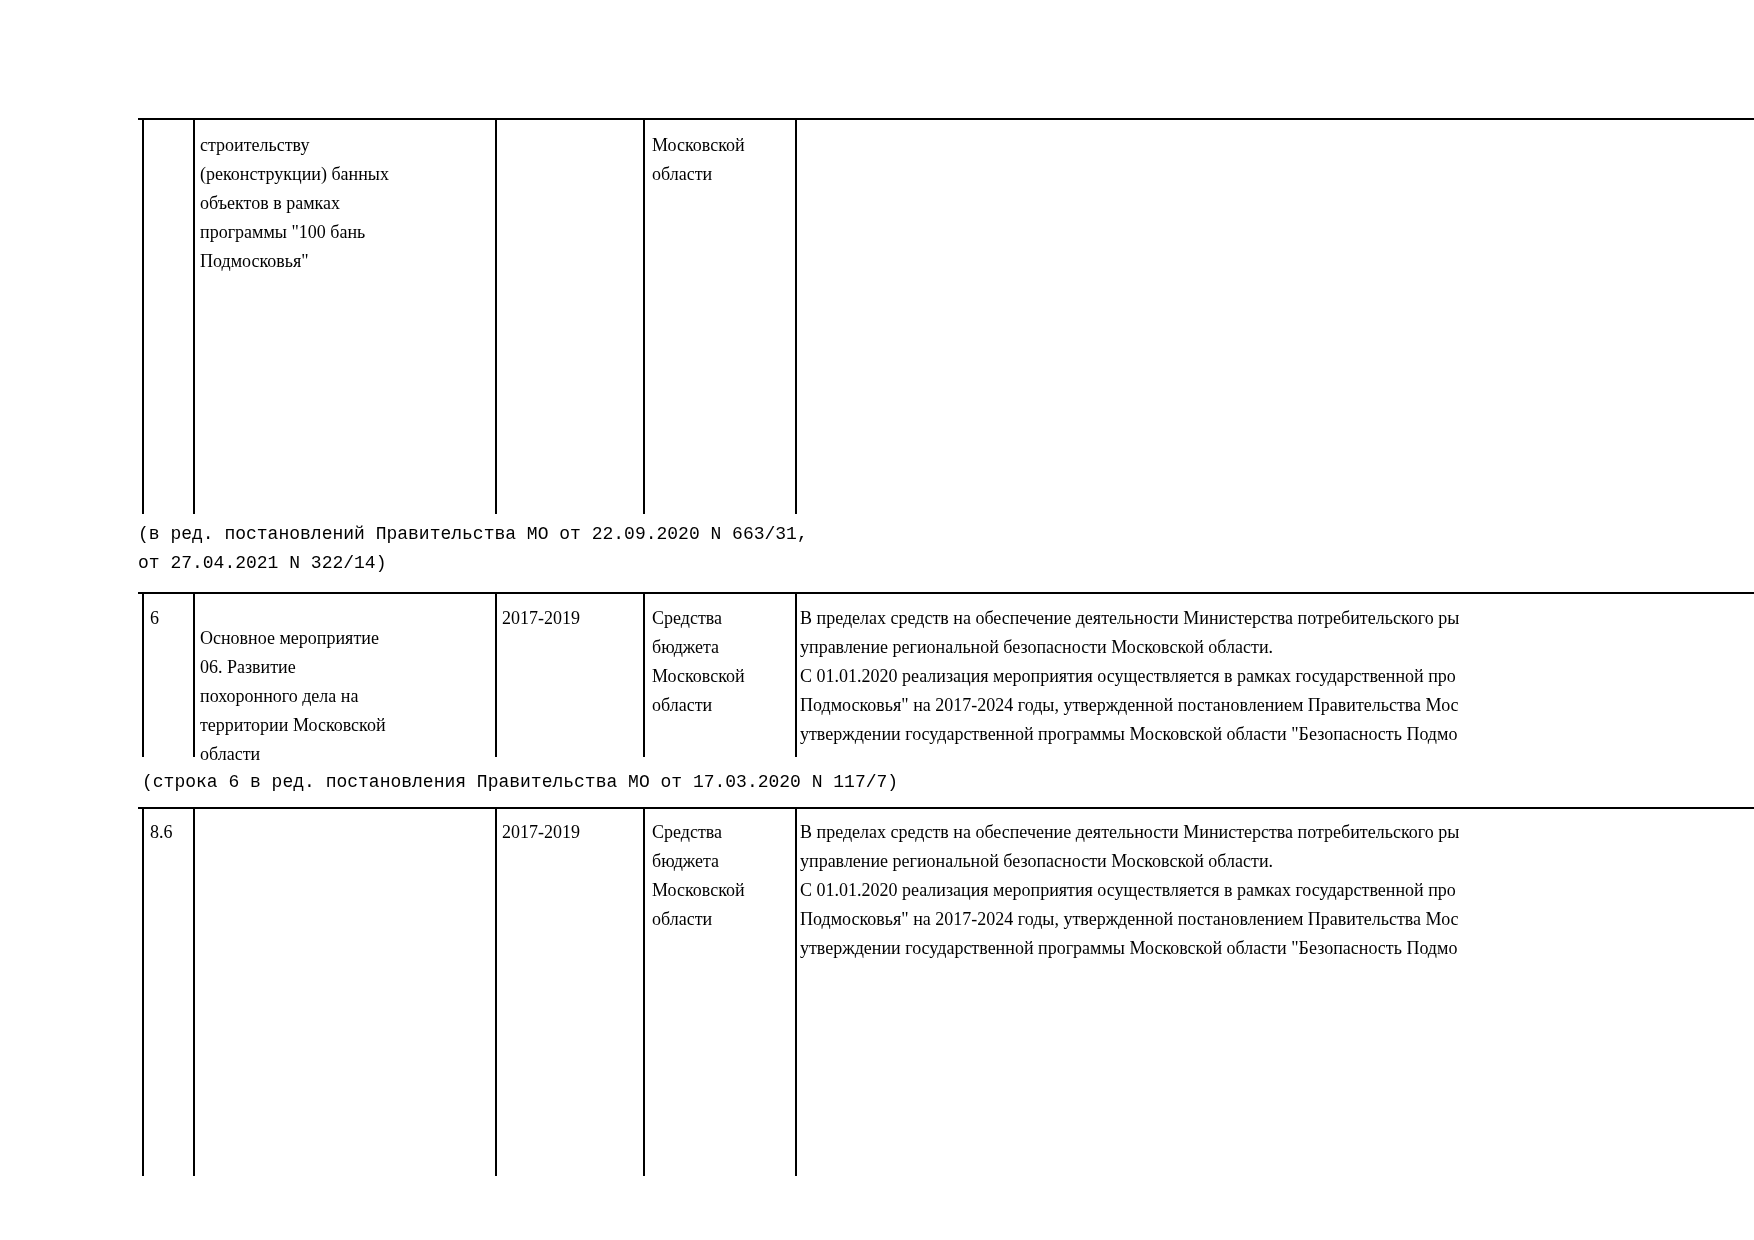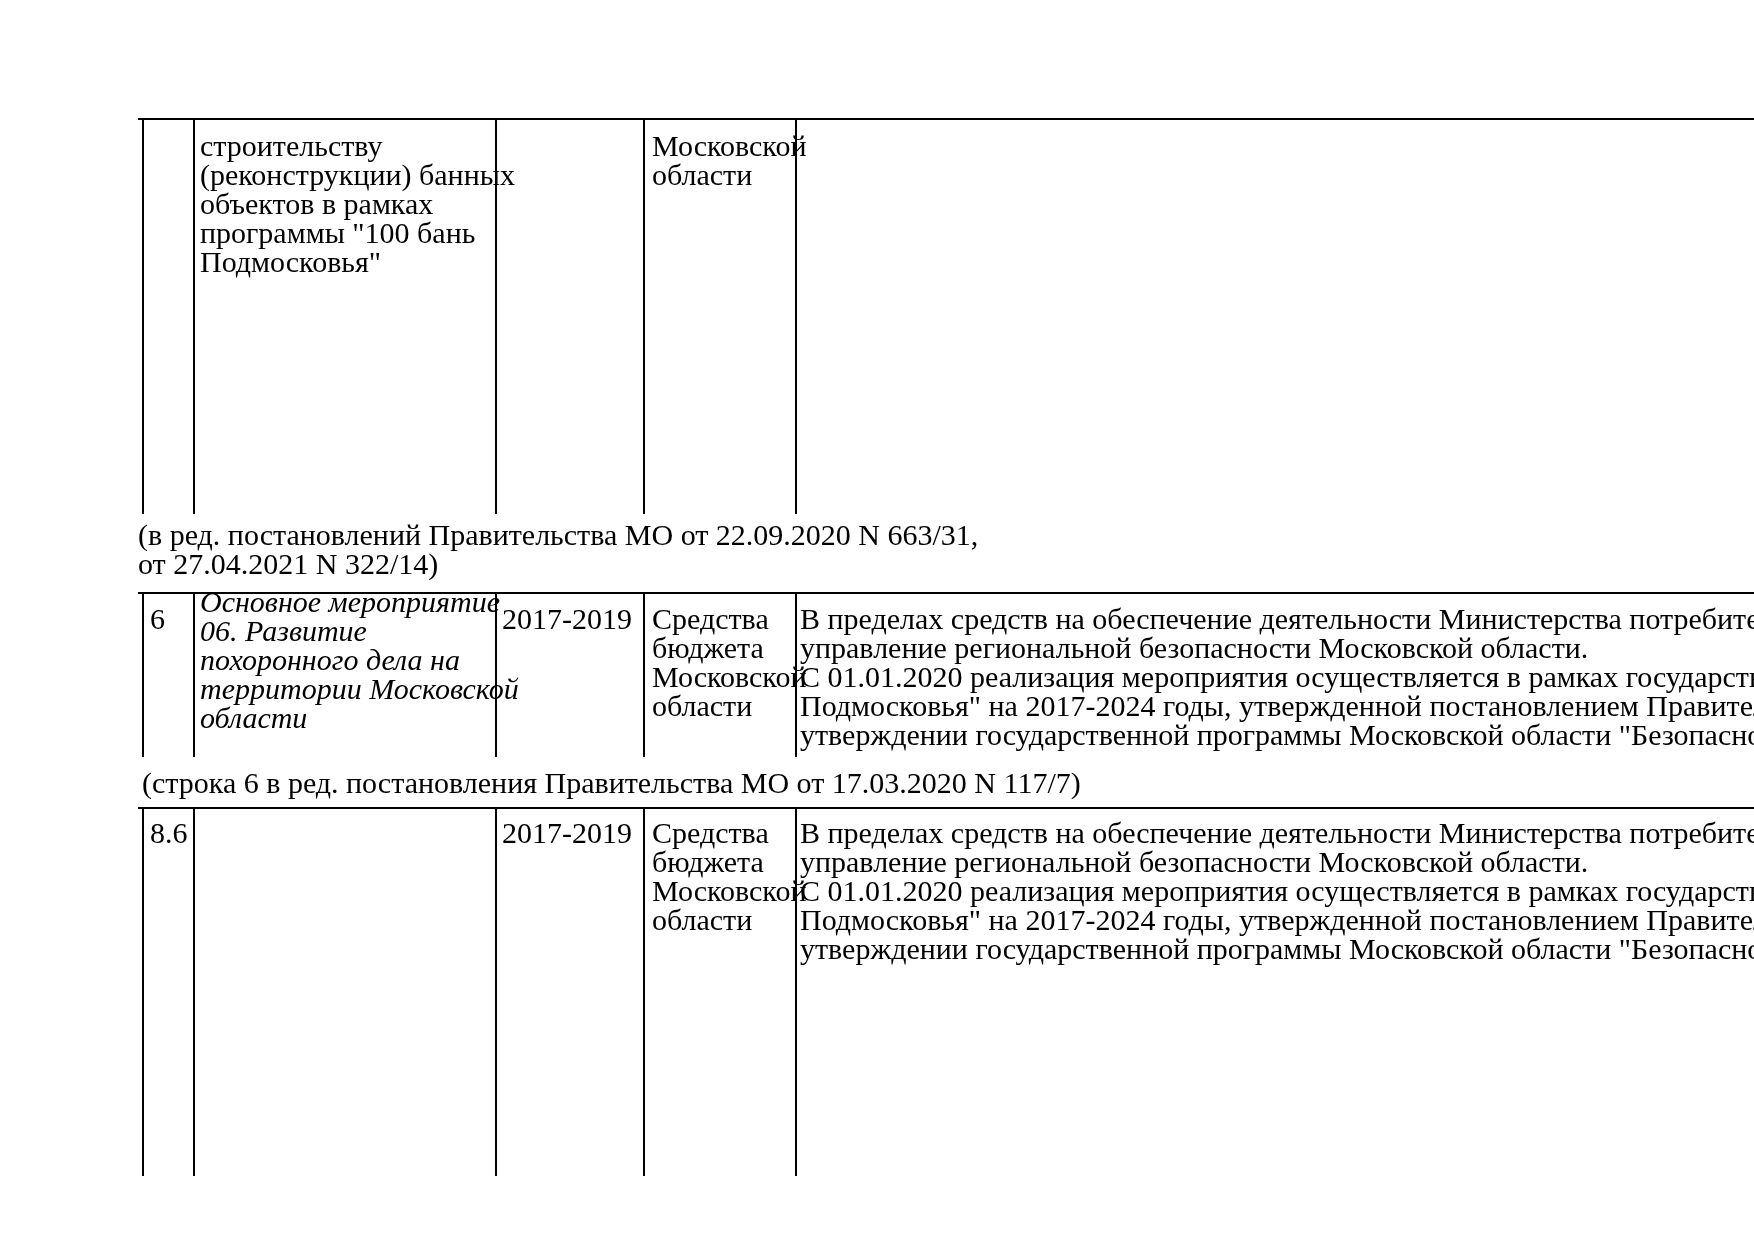--- a/index.html
+++ b/index.html
@@ -3,41 +3,42 @@
 <meta charset="utf-8">
 <style>
   html, body { margin: 0; padding: 0; background: #ffffff; }
   .page {
     position: relative;
     width: 1754px;
     height: 1240px;
     background: #ffffff;
     overflow: hidden;
     font-family: "Liberation Serif", "DejaVu Serif", serif;
-    font-size: 30px;
+    font-size: 18px;
     line-height: 29px;
     color: #000000;
   }
   .cell {
     position: absolute;
     white-space: pre;
   }
   .vline {
     position: absolute;
     width: 2px;
     background: #000000;
   }
   .hline {
     position: absolute;
     height: 2px;
     background: #000000;
   }
   .note {
     position: absolute;
     white-space: pre;
+    font-family: Liberation Mono, monospace;
   }
 </style>
 </head>
 <body>
 
 <div class="page">
 
   <div class="hline" style="left:138px; top:118px; width:1616px;"></div>
   <div class="hline" style="left:138px; top:592px; width:1616px;"></div>
   <div class="hline" style="left:138px; top:807px; width:1616px;"></div>
@@ -65,21 +66,21 @@
 объектов в рамках
 программы "100 бань
 Подмосковья"</div>
   <div class="cell" style="left:652px; top:131px;">Московской
 области</div>
 
   <div class="note" style="left:138px; top:520px;">(в ред. постановлений Правительства МО от 22.09.2020 N 663/31,
 от 27.04.2021 N 322/14)</div>
 
   <div class="cell" style="left:150px; top:604px;">6</div>
-  <div class="cell" style="left:200px; top:587px;font-style:italic;">Основное мероприятие
+  <div class="cell" style="left:200px; top:624px;">Основное мероприятие
 06. Развитие
 похоронного дела на
 территории Московской
 области</div>
   <div class="cell" style="left:502px; top:604px;">2017-2019</div>
   <div class="cell" style="left:652px; top:604px;">Средства
 бюджета
 Московской
 области</div>
   <div class="cell" style="left:800px; top:604px;">В пределах средств на обеспечение деятельности Министерства потребительского ры

